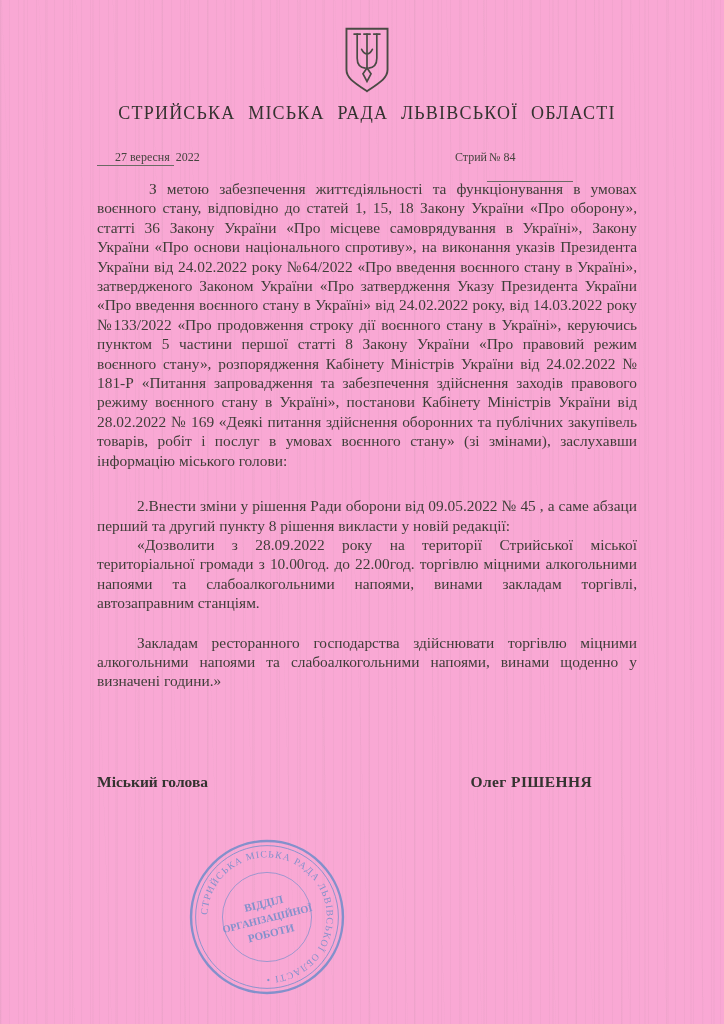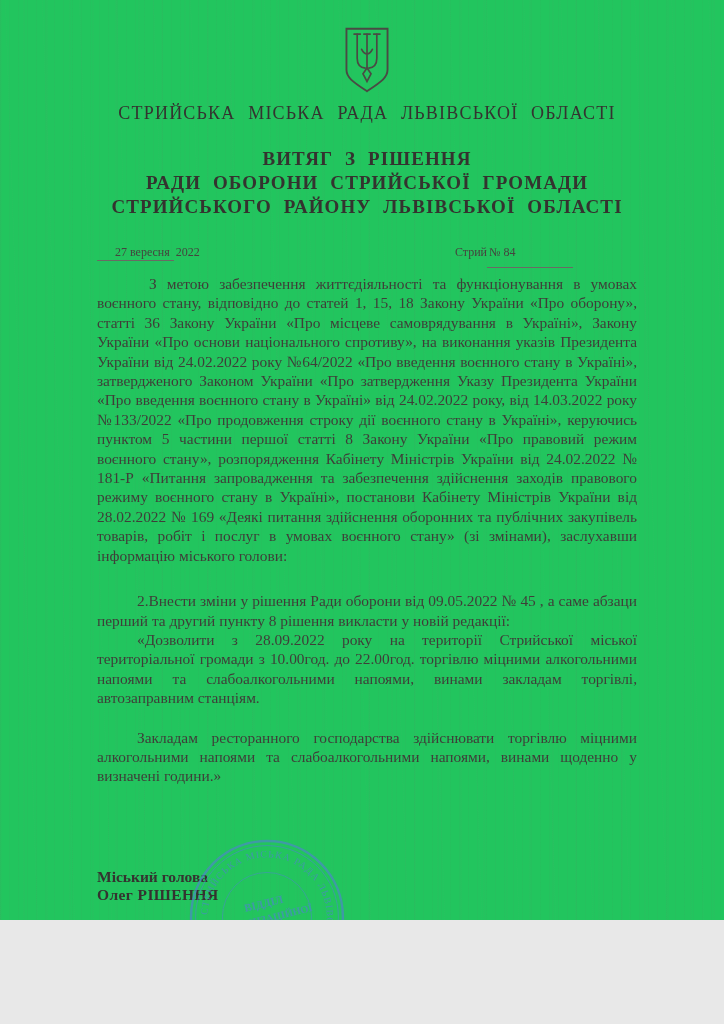--- a/index.html
+++ b/index.html
@@ -2,23 +2,23 @@
 <html lang="uk"><head>
 <meta charset="utf-8">
 <style>
   html,body{margin:0;padding:0;}
   body{
     background:#e8e8e8;
     font-family:"Liberation Serif","DejaVu Serif",serif;
   }
   .page{
     position:relative;
-    width:724px;height:920px;
+    width:724px;height:1024px;
     margin:0 auto;
-    background:#22c55e;
+    background:#f9a8d4;
     overflow:hidden;
     color:#3f3e39;
   }
   
   .page::before{
     content:"";
     position:absolute;inset:0;
     background-image:
       repeating-linear-gradient(90deg, rgba(100,104,92,.045) 0 1px, rgba(100,104,92,0) 1px 9px),
       repeating-linear-gradient(90deg, rgba(120,120,108,.035) 0 2px, rgba(120,120,108,0) 2px 23px),
@@ -61,21 +61,21 @@
   .daterow .date-left{width:195px;white-space:nowrap;}
   .daterow .place{flex:1;text-align:right;}
   .daterow .num{width:150px;text-align:left;}
   .u-date{
     border-bottom:1.2px solid #6a6a64;
     padding:0 4px 1px 18px;
   }
   .year{padding-left:2px;}
   .u-num{
     border-bottom:1.2px solid #6a6a64;
-    padding:0 58px 8px 2px;
+    padding:0 58px 17px 2px;
   }
   .para{
     margin:0;
     font-size:15.4px;
     line-height:19.4px;
     text-align:justify;
     text-justify:inter-word;
     color:#3f3e39;
   }
   .intro{margin-top:14px;text-indent:52px;}
@@ -90,21 +90,20 @@
   .p3{text-indent:40px;}
   .p4{margin-top:20px;text-indent:40px;}
   .sigrow{
     margin-top:82px;
     display:flex;
     justify-content:space-between;
     align-items:baseline;
     font-weight:bold;
     font-size:15.5px;
     color:#343330;
-    flex-direction:column;
   }
   .sig-name{padding-right:45px;letter-spacing:.4px;}
   .stamp{
     position:absolute;
     left:186px;top:836px;
     width:162px;height:162px;
     opacity:.68;
     pointer-events:none;
   }
   .stamp text{
@@ -129,25 +128,20 @@
           <path d="M39 9 V36 C39 44 35 46.5 30 47"></path>
           <path d="M35.5 9 H42.5"></path>
           <path d="M22 26 C24 30 26 31 28 31 C30 31 32 30 34 26"></path>
           <path d="M28 47 L23.5 53.5 L28 62 L32.5 53.5 Z"></path>
         </g>
       </svg>
     </div>
 
     <div class="org-name">СТРИЙСЬКА МІСЬКА РАДА ЛЬВІВСЬКОЇ ОБЛАСТІ</div>
 
-    <div class="doc-title">
-      <div>ВИТЯГ З РІШЕННЯ</div>
-      <div>РАДИ ОБОРОНИ СТРИЙСЬКОЇ ГРОМАДИ</div>
-      <div>СТРИЙСЬКОГО РАЙОНУ ЛЬВІВСЬКОЇ ОБЛАСТІ</div>
-    </div>
 
     <div class="daterow">
       <span class="date-left"><span class="u-date">27 вересня</span><span class="year">2022</span></span>
       <span class="place">Стрий</span>
       <span class="num"><span class="u-num">№ 84</span></span>
     </div>
 
     <p class="para intro">З метою забезпечення життєдіяльності та функціонування в умовах воєнного стану, відповідно до статей 1, 15, 18 Закону України «Про оборону», статті 36 Закону України «Про місцеве самоврядування в Україні», Закону України «Про основи національного спротиву», на виконання указів Президента України від 24.02.2022 року №64/2022 «Про введення воєнного стану в Україні», затвердженого Законом України «Про затвердження Указу Президента України «Про введення воєнного стану в Україні» від 24.02.2022 року, від 14.03.2022 року №133/2022 «Про продовження строку дії воєнного стану в Україні», керуючись пунктом 5 частини першої статті 8 Закону України «Про правовий режим воєнного стану», розпорядження Кабінету Міністрів України від 24.02.2022 № 181-Р «Питання запровадження та забезпечення здійснення заходів правового режиму воєнного стану в Україні», постанови Кабінету Міністрів України від 28.02.2022 № 169 «Деякі питання здійснення оборонних та публічних закупівель товарів, робіт і послуг в умовах воєнного стану» (зі змінами), заслухавши інформацію міського голови:</p>
 
 

